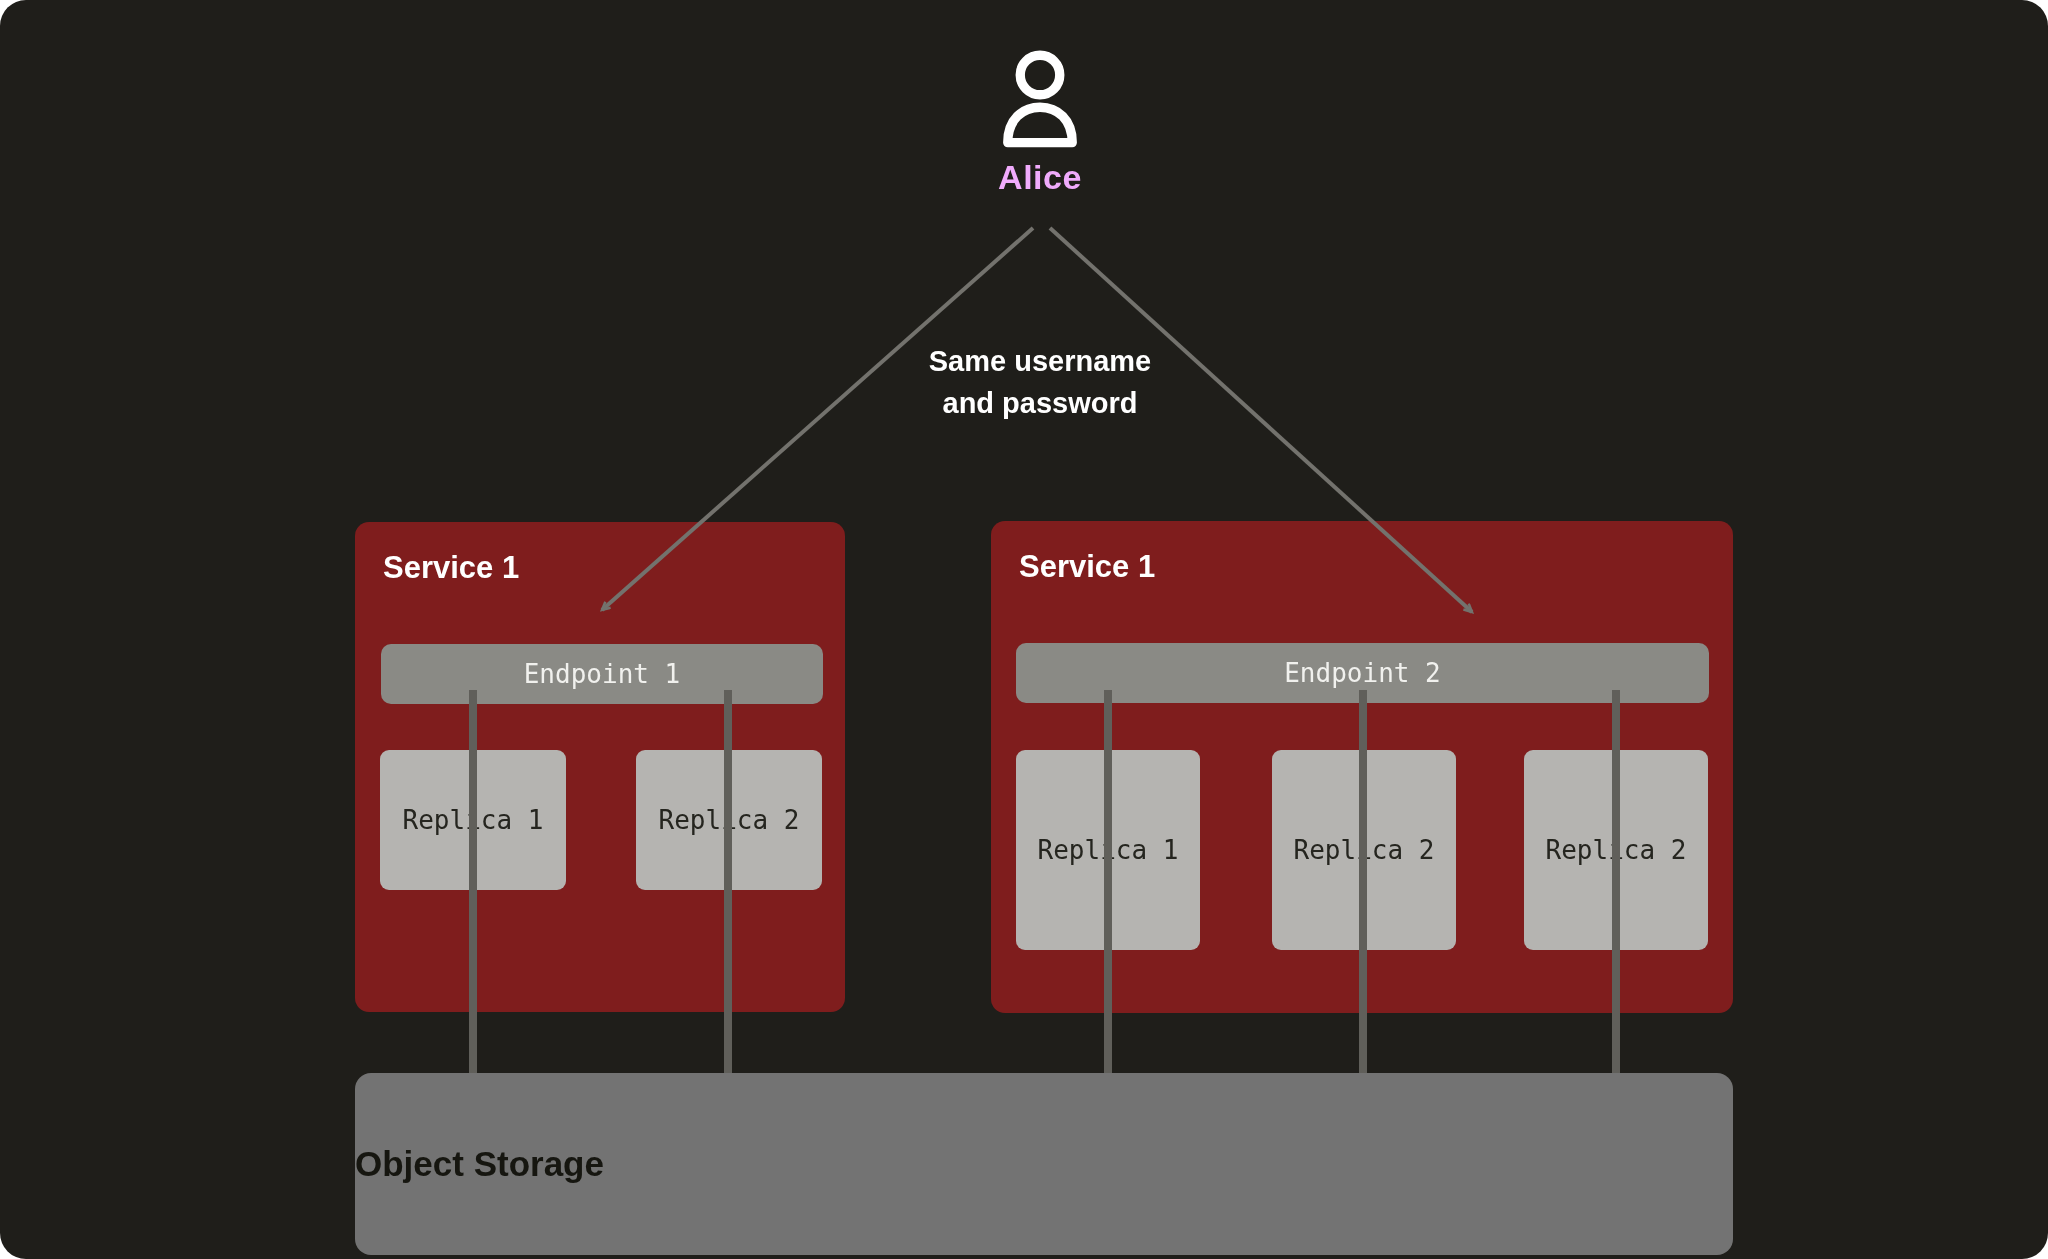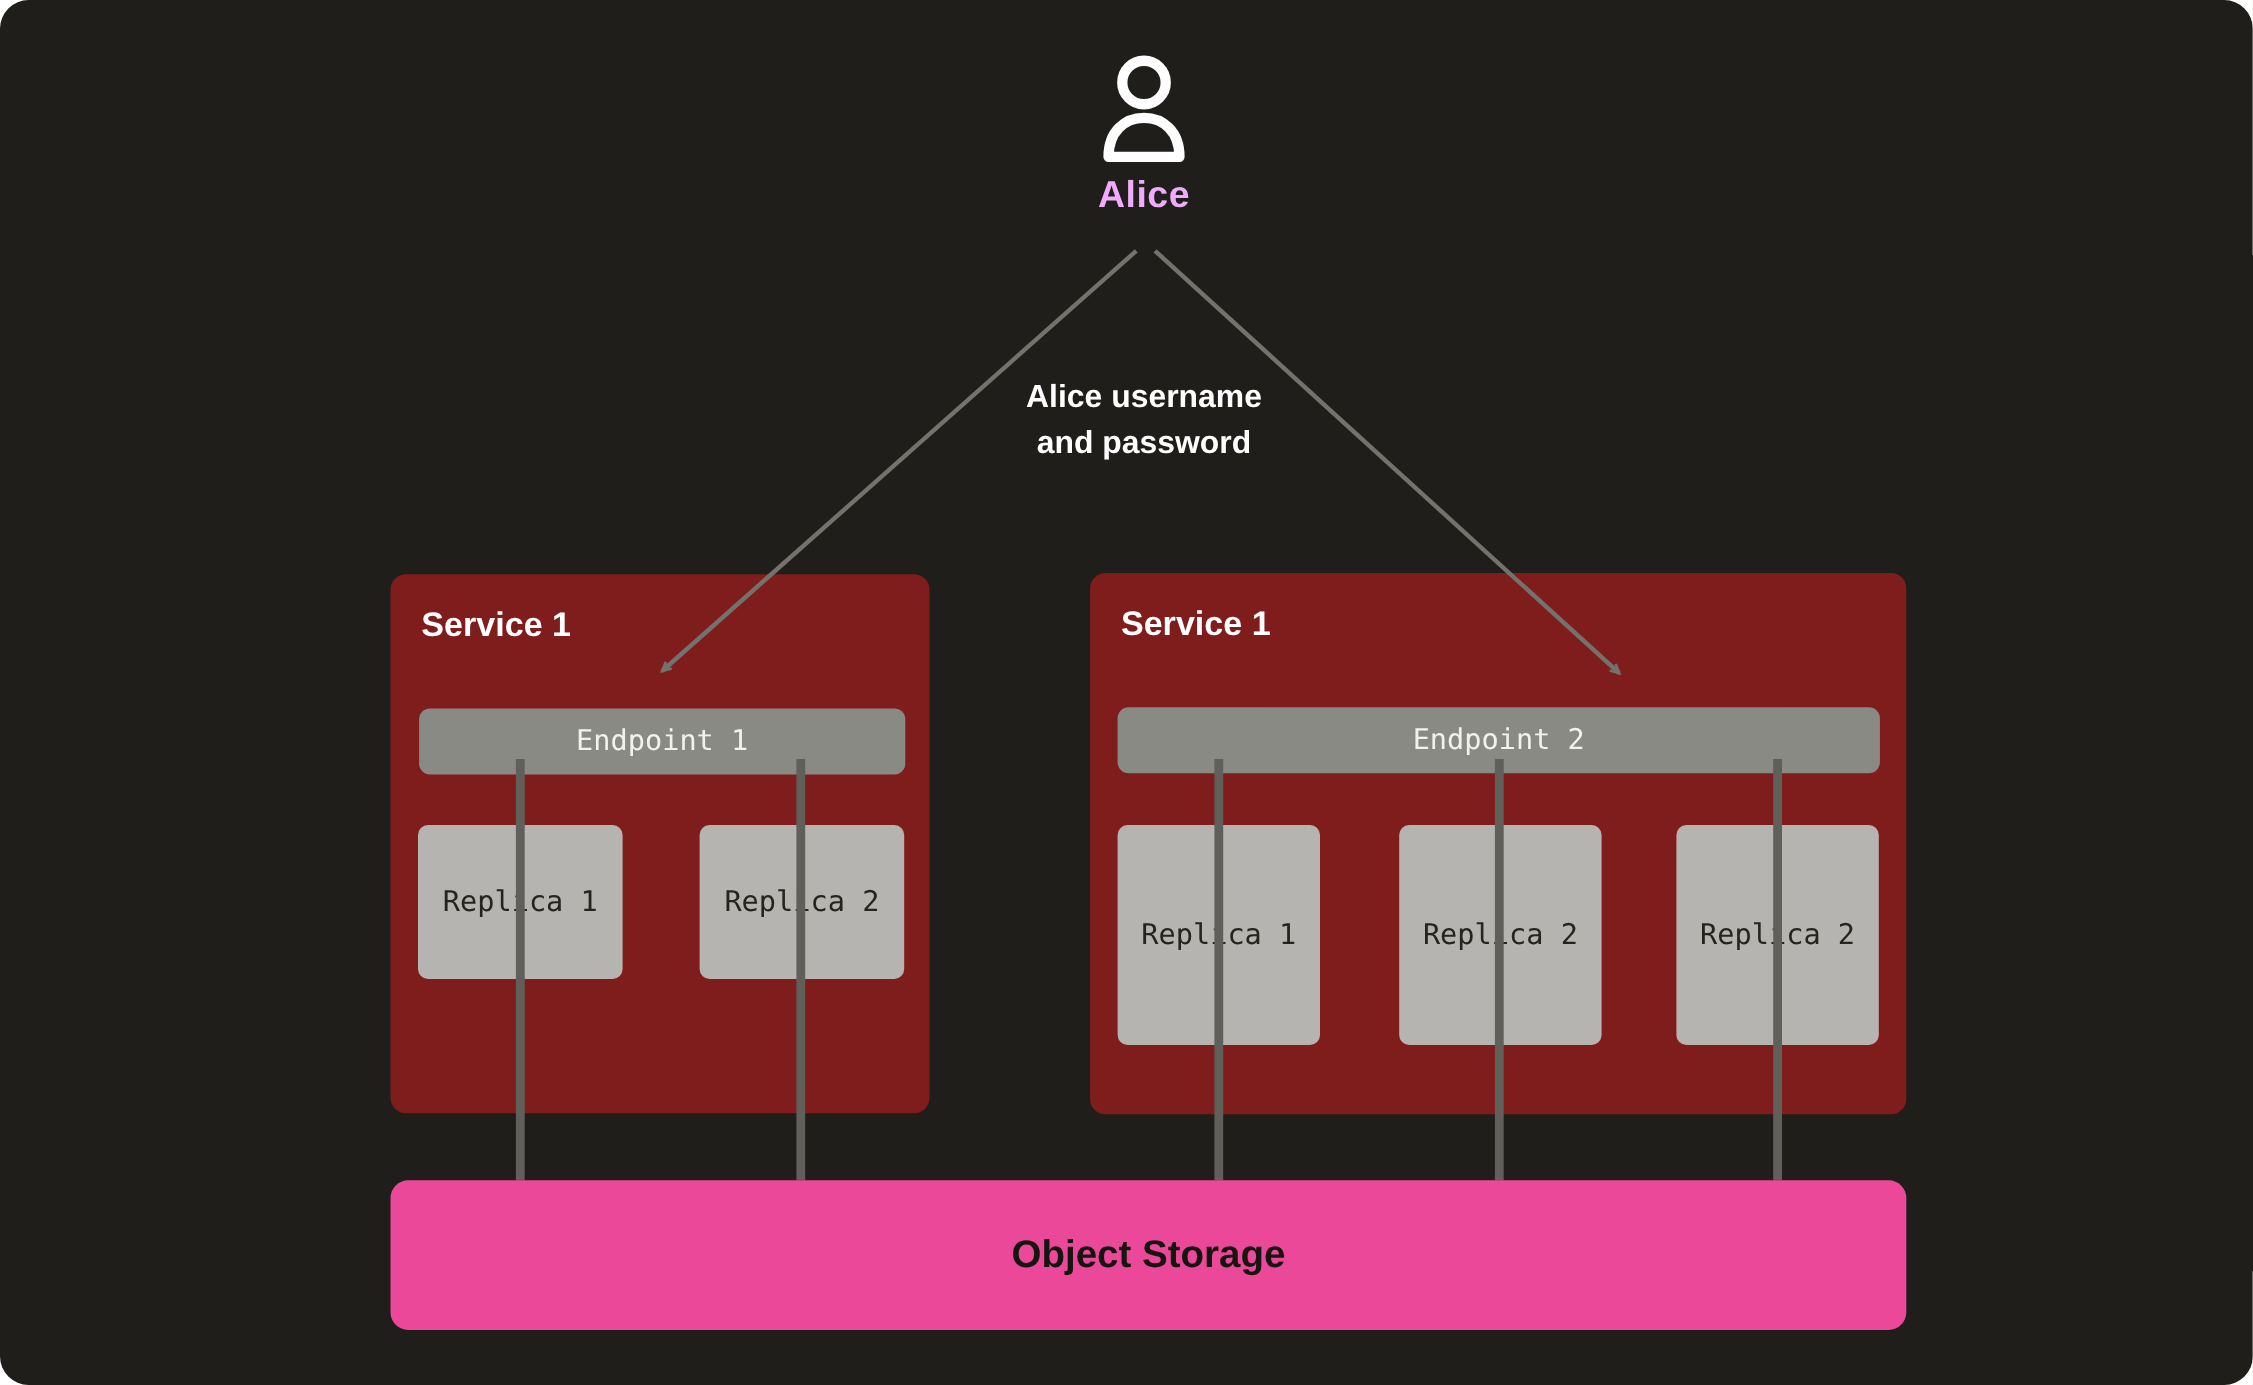--- a/index.html
+++ b/index.html
@@ -136,26 +136,26 @@
   .c3 { left: 1104px; }
   .c4 { left: 1359px; }
   .c5 { left: 1612px; }
 
   
   .storage-bar {
     position: absolute;
     left: 355px;
     top: 1073px;
     width: 1378px;
-    height: 136px;
-    background: #ec4899;
+    height: 182px;
+    background: #737373;
     border-radius: 16px;
     display: flex;
     align-items: center;
-    justify-content: center;
+    justify-content: flex-start;
     z-index: 3;
   }
   .storage-label {
     color: #161610;
     font-size: 35px;
     font-weight: bold;
   }
 </style>
 </head>
 <body>
@@ -172,21 +172,21 @@
     <defs>
       <marker id="arrowhead" markerWidth="12" markerHeight="12" refX="9" refY="5" orient="auto" markerUnits="userSpaceOnUse">
         <path d="M1 1 L9 5 L1 9" fill="none" stroke="#73726d" stroke-width="2.5"></path>
       </marker>
     </defs>
     <line x1="1033" y1="228" x2="602" y2="610" stroke="#73726d" stroke-width="4" marker-end="url(#arrowhead)"></line>
     <line x1="1050" y1="228" x2="1472" y2="612" stroke="#73726d" stroke-width="4" marker-end="url(#arrowhead)"></line>
   </svg>
 
   <div class="annotation">
-    <div>Alice username</div>
+    <div>Same username</div>
     <div>and password</div>
   </div>
 
   <div class="connector-line c1"></div>
   <div class="connector-line c2"></div>
   <div class="connector-line c3"></div>
   <div class="connector-line c4"></div>
   <div class="connector-line c5"></div>
 
   <div class="service-box service-box-1">

